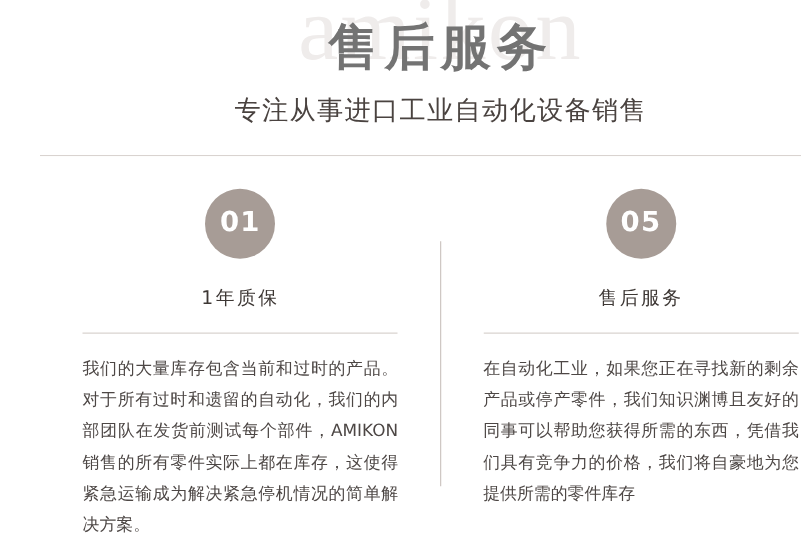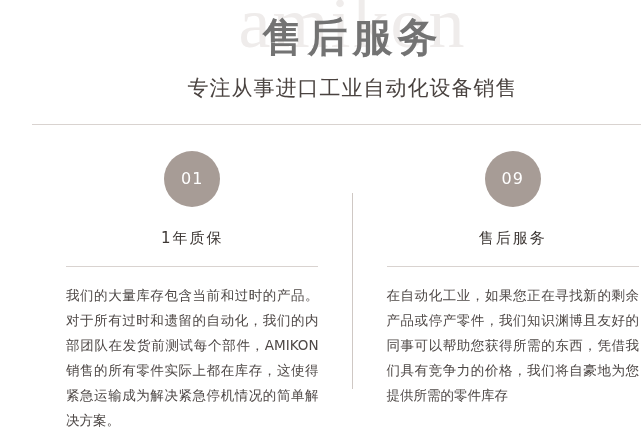--- a/index.html
+++ b/index.html
@@ -95,22 +95,22 @@
     width: 1px;
     height: 196px;
     background: #cfc8c4;
   }
   .badge {
     width: 56px;
     height: 56px;
     border-radius: 50%;
     background: #a79c96;
     color: #ffffff;
-    font-size: 16px;
-    font-weight: normal;
+    font-size: 22px;
+    font-weight: bold;
     line-height: 56px;
     margin: 0 auto;
     font-family: "DejaVu Sans", sans-serif;
     letter-spacing: 1px;
   }
   .col-title {
     margin-top: 22px;
     font-size: 15px;
     color: #3d3734;
     letter-spacing: 2px;
@@ -152,21 +152,21 @@
     <div class="col col-left">
       <div class="badge">01</div>
       <div class="col-title">1年质保</div>
       <div class="col-rule"></div>
       <div class="col-text">我们的大量库存包含当前和过时的产品。对于所有过时和遗留的自动化，我们的内部团队在发货前测试每个部件，AMIKON销售的所有零件实际上都在库存，这使得紧急运输成为解决紧急停机情况的简单解决方案。</div>
     </div>
 
     <div class="vrule"></div>
 
     <div class="col col-right">
-      <div class="badge">09</div>
+      <div class="badge">05</div>
       <div class="col-title">售后服务</div>
       <div class="col-rule"></div>
       <div class="col-text">在自动化工业，如果您正在寻找新的剩余产品或停产零件，我们知识渊博且友好的同事可以帮助您获得所需的东西，凭借我们具有竞争力的价格，我们将自豪地为您提供所需的零件库存</div>
     </div>
 
   </div>
 
 </div>
 
 </body></html>

